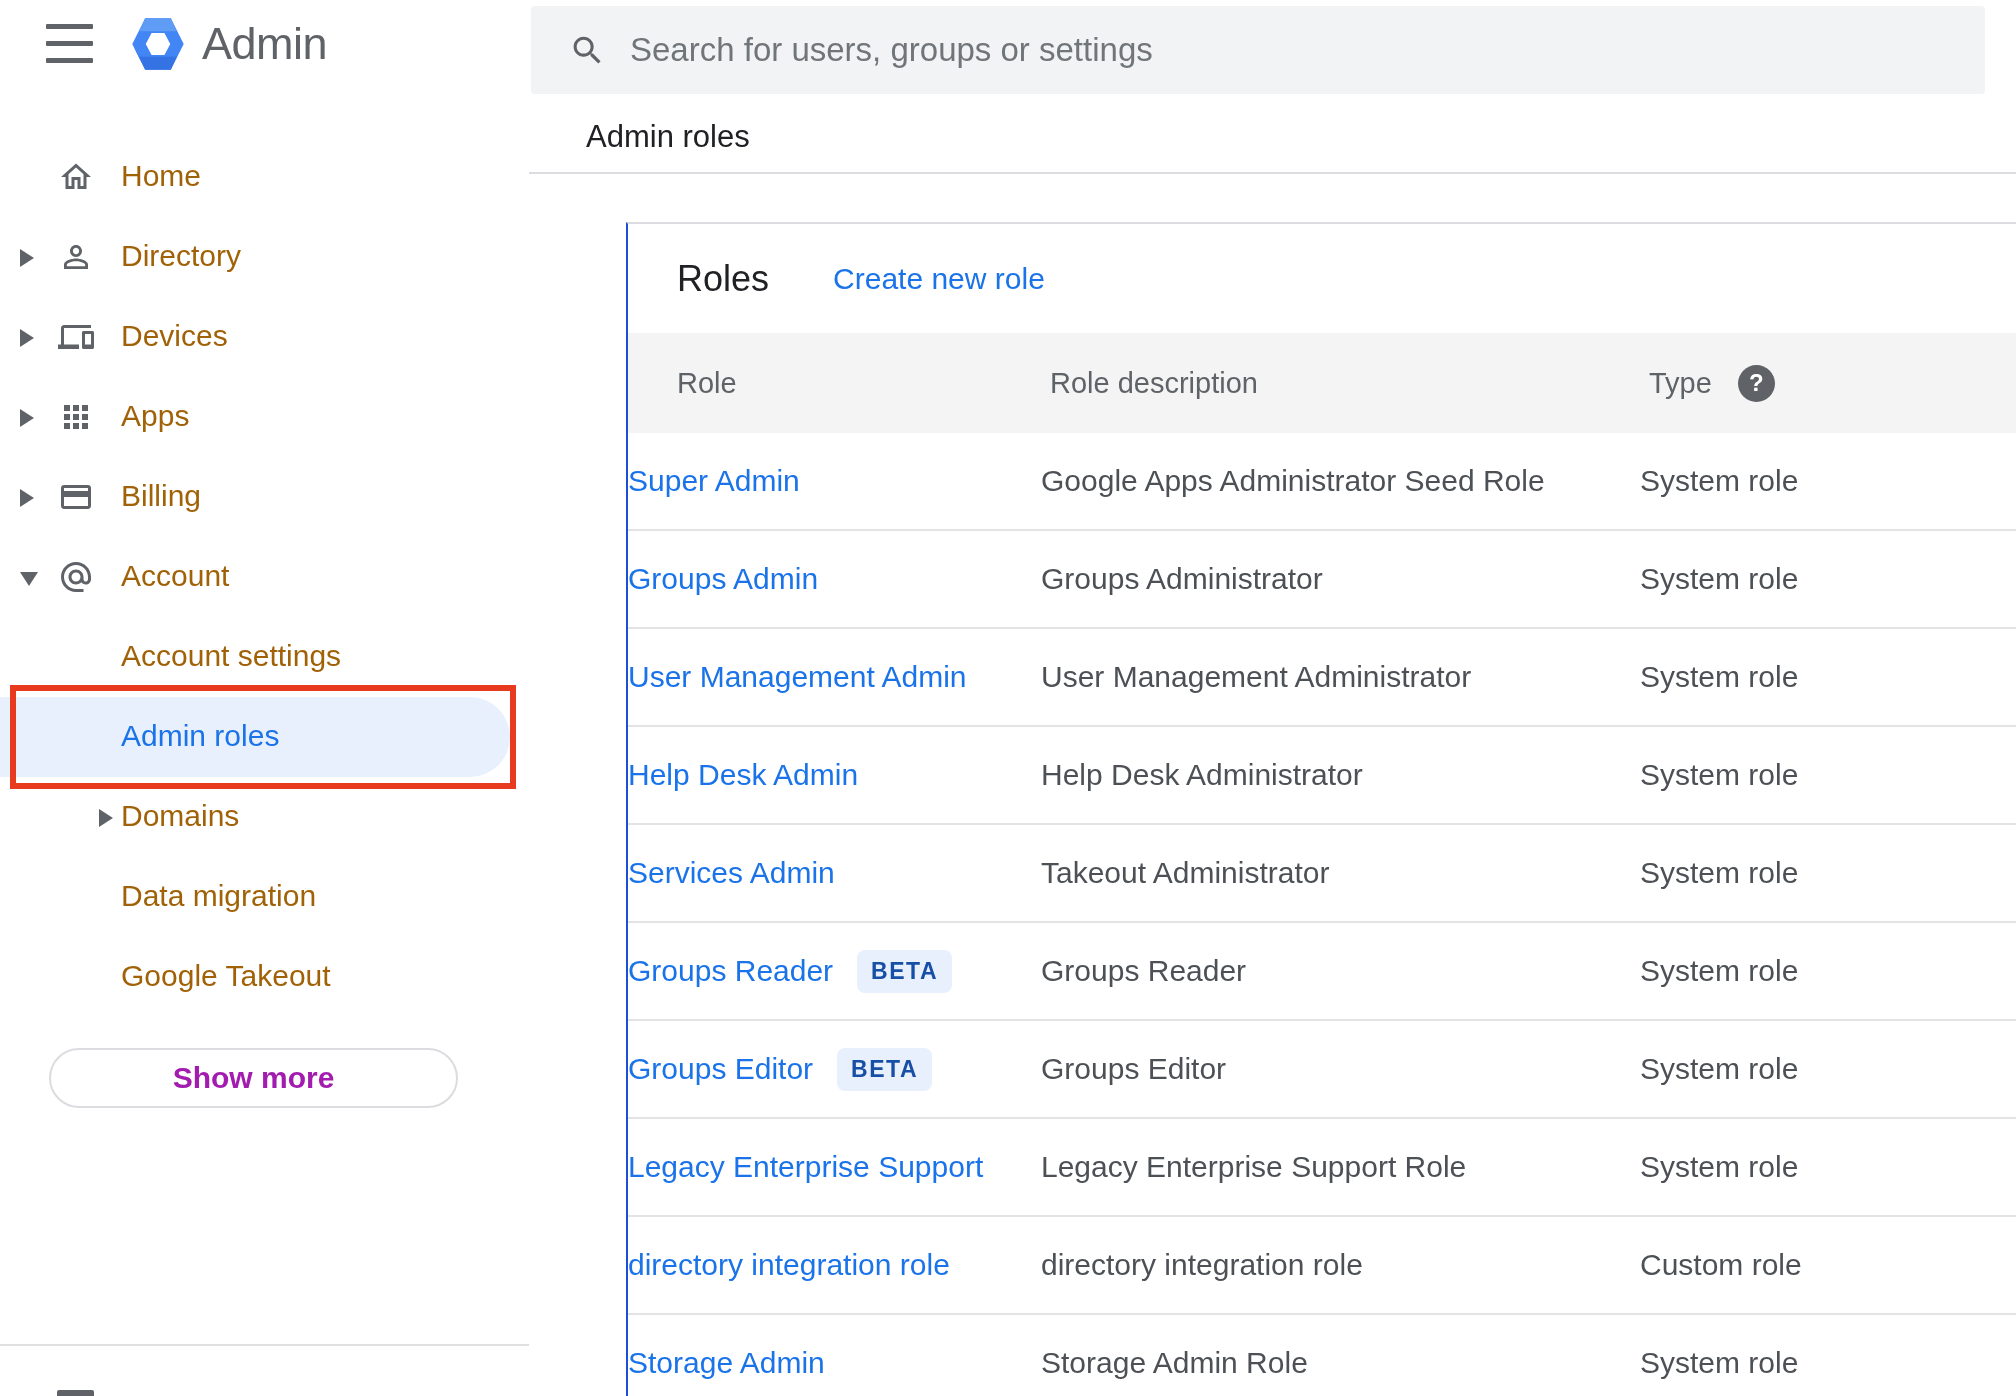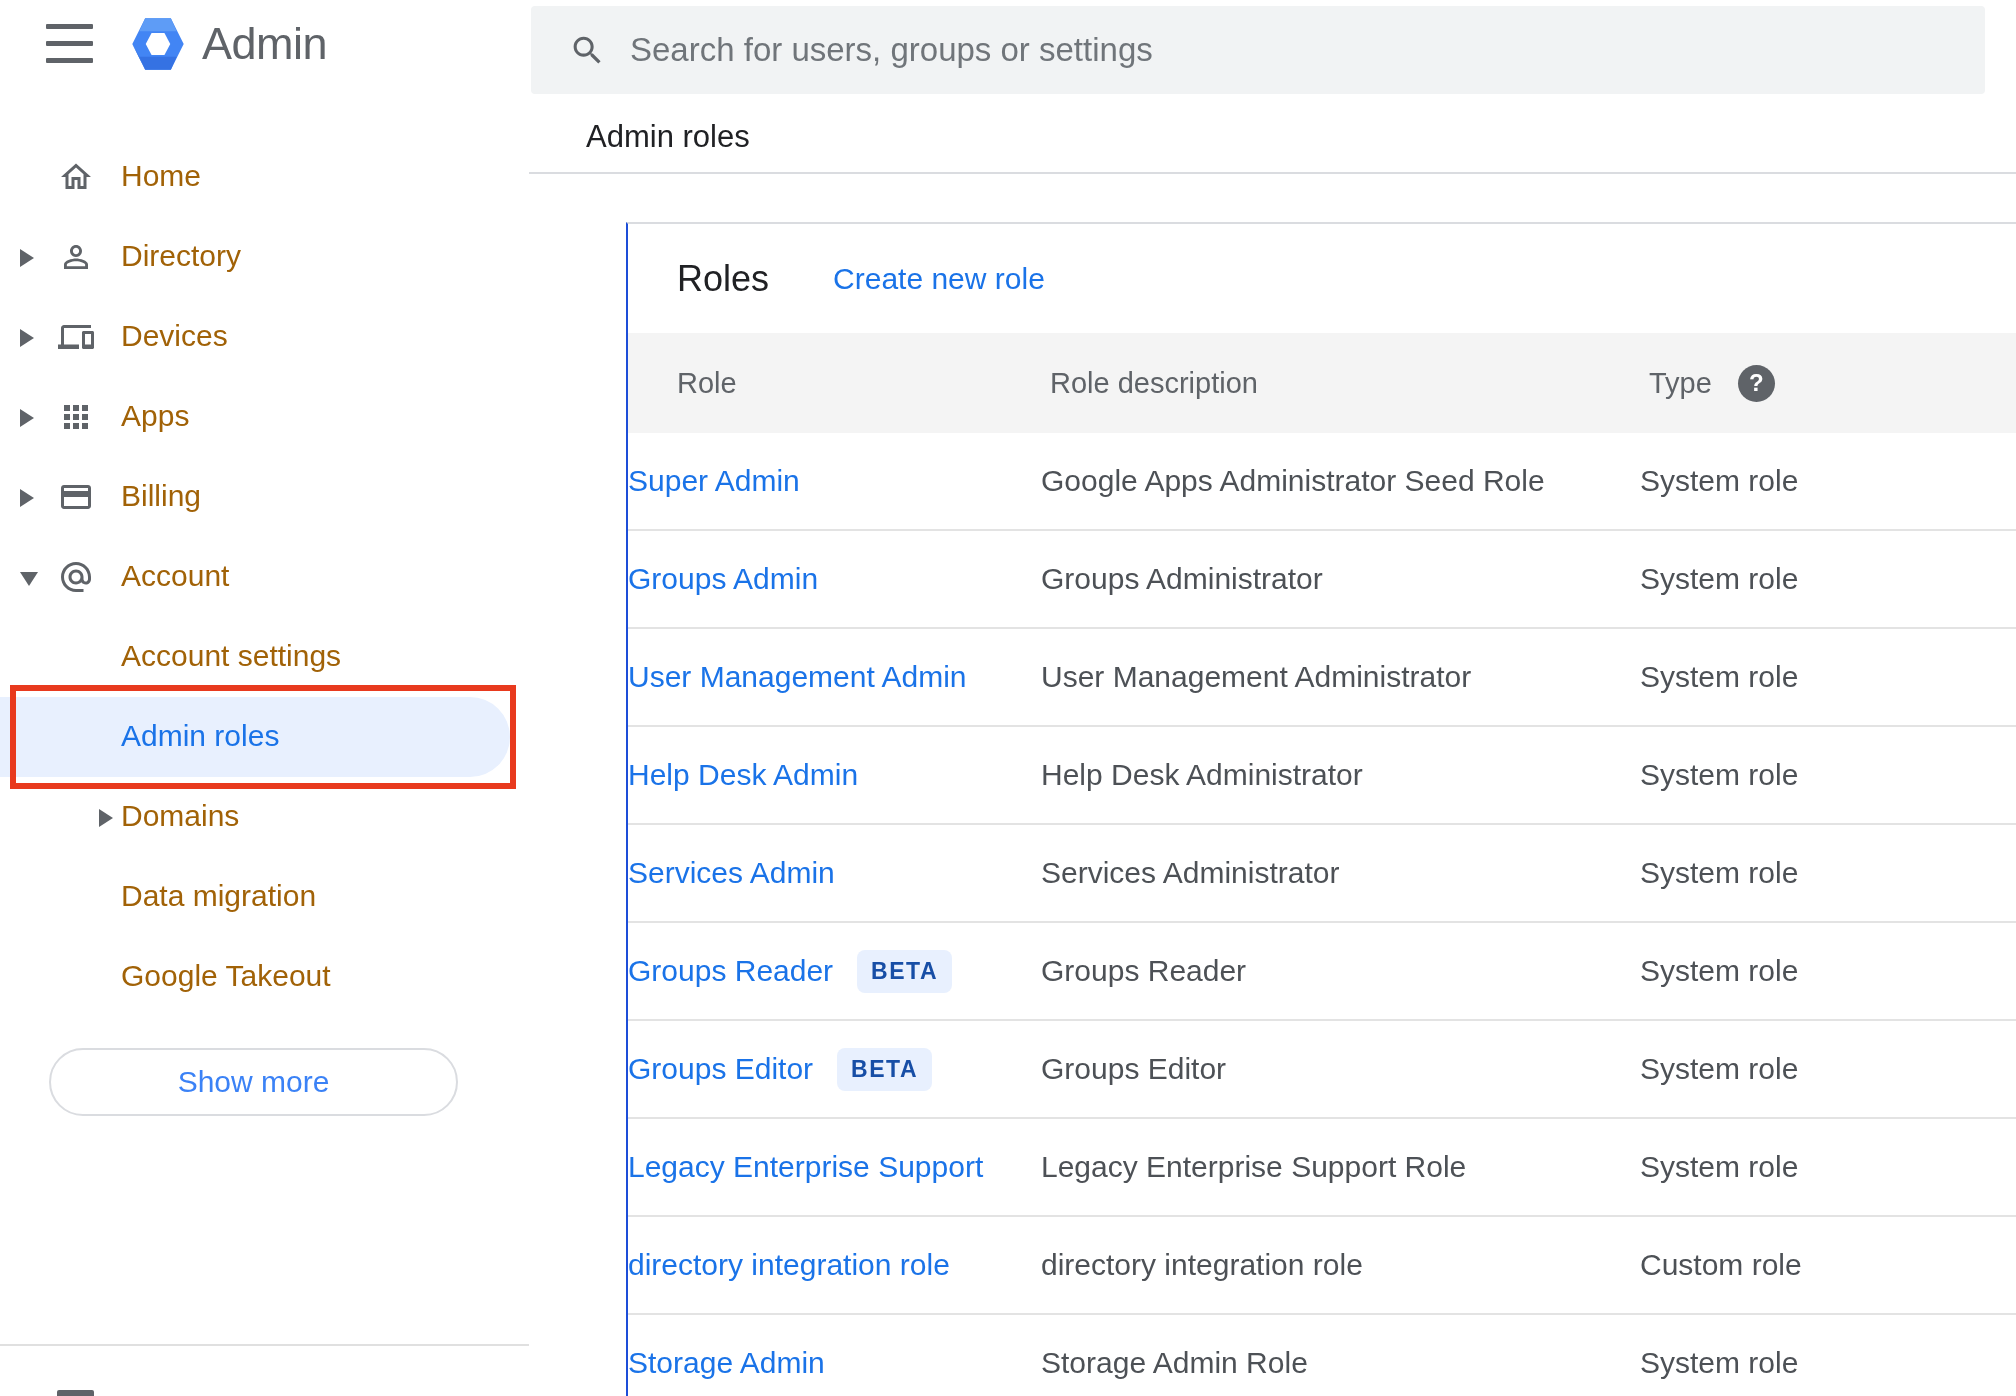--- a/index.html
+++ b/index.html
@@ -24,21 +24,21 @@
   #sidebar-items{position:absolute;left:0;top:137px;width:529px;}
   .side-item{position:relative;height:80px;width:529px;cursor:pointer;}
   .side-item .arrow{position:absolute;top:50%;margin-top:-8px;width:0;height:0;}
   .arrow.right{border-left:14px solid #5f6368;border-top:9px solid transparent;border-bottom:9px solid transparent;}
   .arrow.down{border-top:14px solid #5f6368;border-left:9px solid transparent;border-right:9px solid transparent;margin-top:-5px !important;}
   .side-item .s-icon{position:absolute;left:58px;top:50%;margin-top:-18px;width:36px;height:36px;color:#5f6368;}
   .side-item .s-label{position:absolute;left:121px;top:50%;transform:translateY(-52%);font-size:30px;color:#a16207;white-space:nowrap;}
   .side-item.active{background:#e8f0fe;width:510px;border-radius:0 40px 40px 0;}
   .side-item.active .s-label{color:#1a73e8;font-weight:500;}
   .annotation-box{position:absolute;left:10px;top:685px;width:506px;height:104px;box-sizing:border-box;border:6px solid #e83a1e;z-index:5;pointer-events:none;}
-  .show-more{position:absolute;left:49px;top:1048px;width:409px;height:68px;box-sizing:border-box;border:2px solid #dadce0;border-radius:34px;background:#fff;color:#3b82f6;font-size:30px;font-weight:400;font-family:inherit;display:flex;align-items:center;justify-content:center;cursor:pointer;}
+  .show-more{position:absolute;left:49px;top:1048px;width:409px;height:60px;box-sizing:border-box;border:2px solid #dadce0;border-radius:34px;background:#fff;color:#a21caf;font-size:30px;font-weight:700;font-family:inherit;display:flex;align-items:center;justify-content:center;cursor:pointer;}
   .sidebar-divider{position:absolute;left:0;top:1344px;width:529px;height:2px;background:#e0e0e0;}
   .cutoff-icon{position:absolute;left:57px;top:1390px;width:37px;height:6px;background:#5f6368;border-radius:2px 2px 0 0;}
   
   .card{position:absolute;left:626px;top:222px;width:1390px;height:1174px;border-left:2px solid #1d4ed8;border-top:2px solid #dadce0;box-sizing:border-box;}
   .card-header{height:109px;display:flex;align-items:center;padding-left:49px;}
   .card-title{font-size:36px;font-weight:500;color:#202124;}
   .create-link{margin-left:64px;font-size:30px;color:#1a73e8;text-decoration:none;cursor:pointer;}
   .thead{height:100px;background:#f4f4f4;display:grid;grid-template-columns:373px 599px auto;padding-left:49px;align-items:center;}
   .th{font-size:29px;font-weight:500;color:#5f6368;display:flex;align-items:center;}
   .help-circle{width:37px;height:37px;margin-left:26px;border-radius:50%;background:#5f6368;color:#fff;font-size:24px;font-weight:bold;display:flex;align-items:center;justify-content:center;cursor:pointer;}
@@ -182,21 +182,21 @@
           <div class="role-cell">
             <a class="role-link">Help Desk Admin</a>
           </div>
           <div class="desc-cell">Help Desk Administrator</div>
           <div class="type-cell">System role</div>
         </div>
         <div class="trow">
           <div class="role-cell">
             <a class="role-link">Services Admin</a>
           </div>
-          <div class="desc-cell">Services Administrator</div>
+          <div class="desc-cell">Takeout Administrator</div>
           <div class="type-cell">System role</div>
         </div>
         <div class="trow">
           <div class="role-cell">
             <a class="role-link">Groups Reader</a>
             <span class="beta-badge">BETA</span>
           </div>
           <div class="desc-cell">Groups Reader</div>
           <div class="type-cell">System role</div>
         </div>

